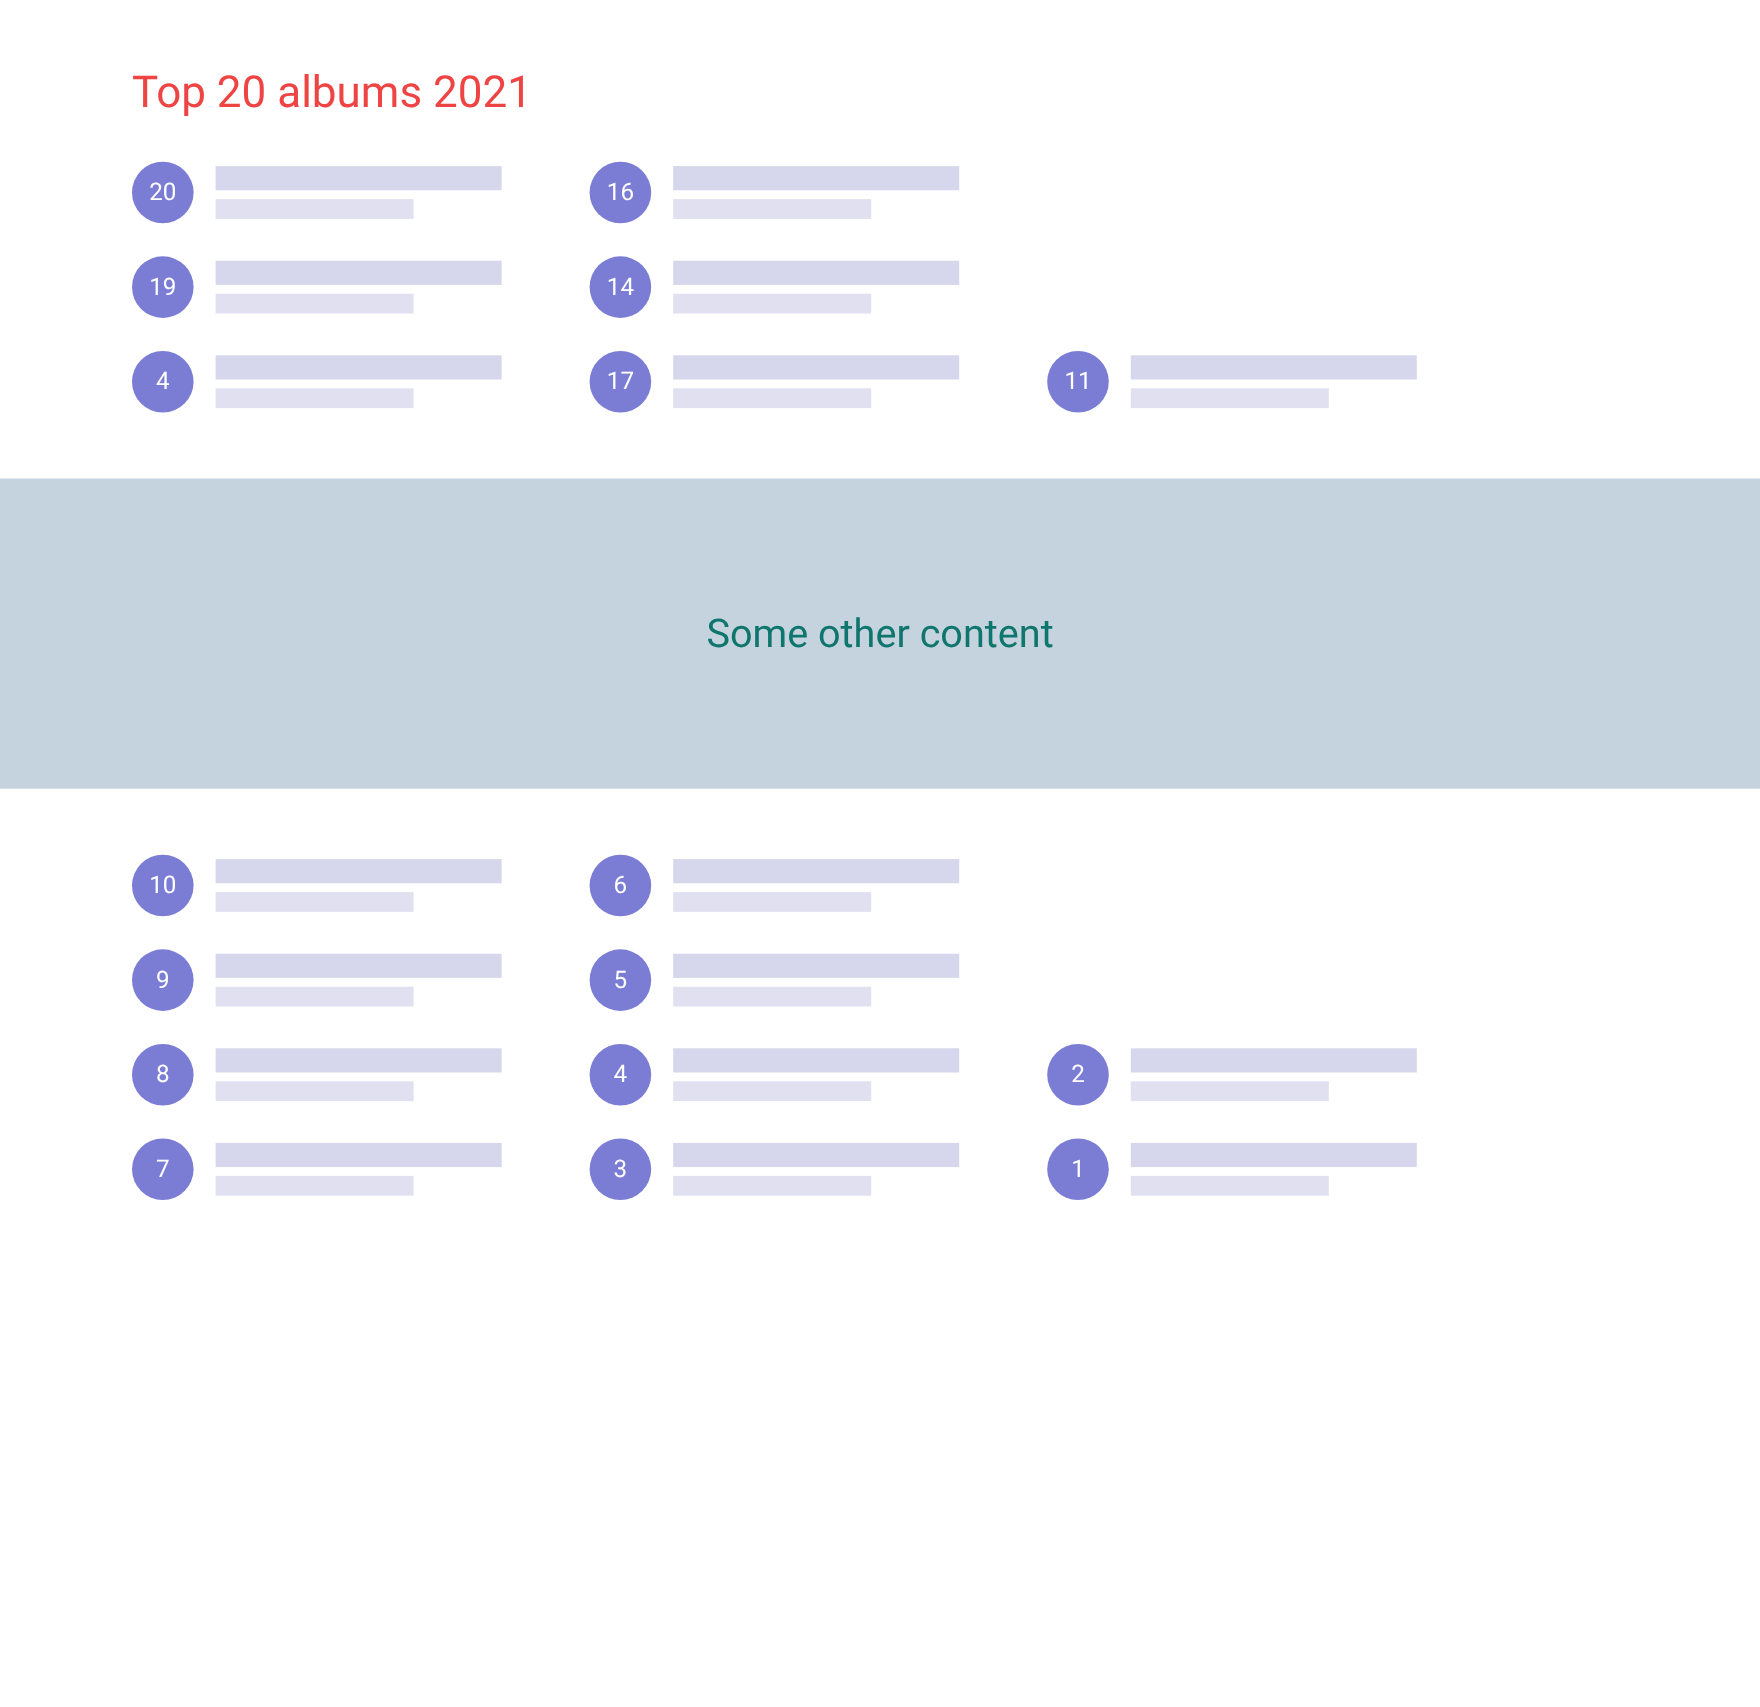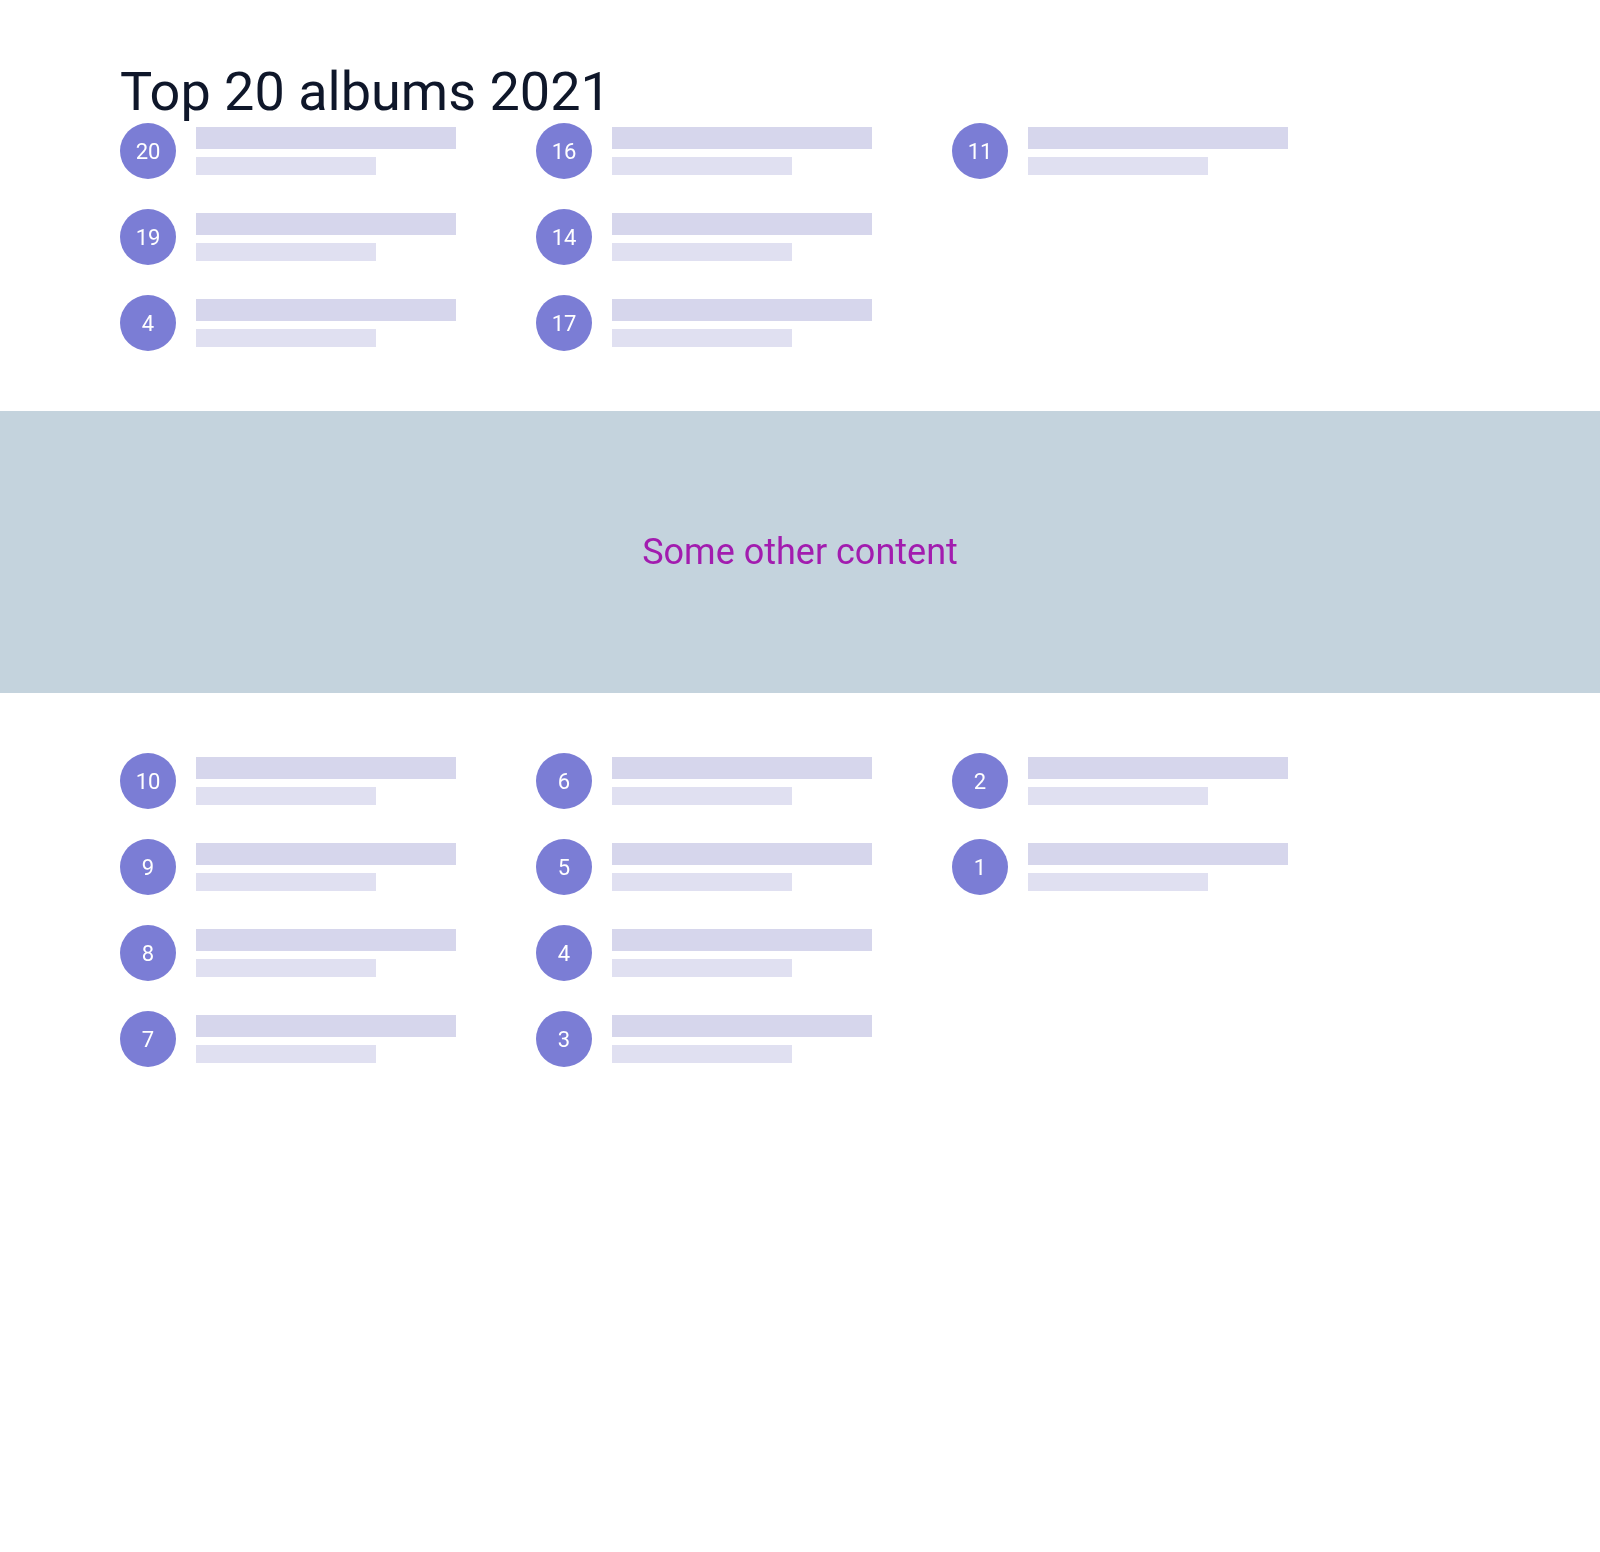--- a/index.html
+++ b/index.html
@@ -12,27 +12,29 @@
       background: #ffffff;
       width: 1600px;
     }
     .page {
       width: 100%;
     }
     .section {
       padding: 60px 120px 60px 120px;
     }
     .heading {
-      font-size: 54px;
+      font-size: 40px;
       font-weight: 400;
-      color: #0f172a;
+      color: #ef4444;
+      margin-bottom: 40px;
     }
     .grid {
       display: flex;
       gap: 80px;
+      align-items: flex-end;
     }
     .column {
       display: flex;
       flex-direction: column;
       gap: 30px;
       flex: 0 0 auto;
     }
     .item {
       display: flex;
       align-items: center;
@@ -68,21 +70,21 @@
     }
     .banner {
       width: 100%;
       background: #c4d3dd;
       padding: 120px 0;
       text-align: center;
     }
     .banner-text {
       font-size: 36px;
       font-weight: 400;
-      color: #a21caf;
+      color: #0f766e;
     }
   </style>
 </head>
 <body>
 
 <div class="page">
 
   <div class="section">
     <h1 class="heading">Top 20 albums 2021</h1>
     <div class="grid">

